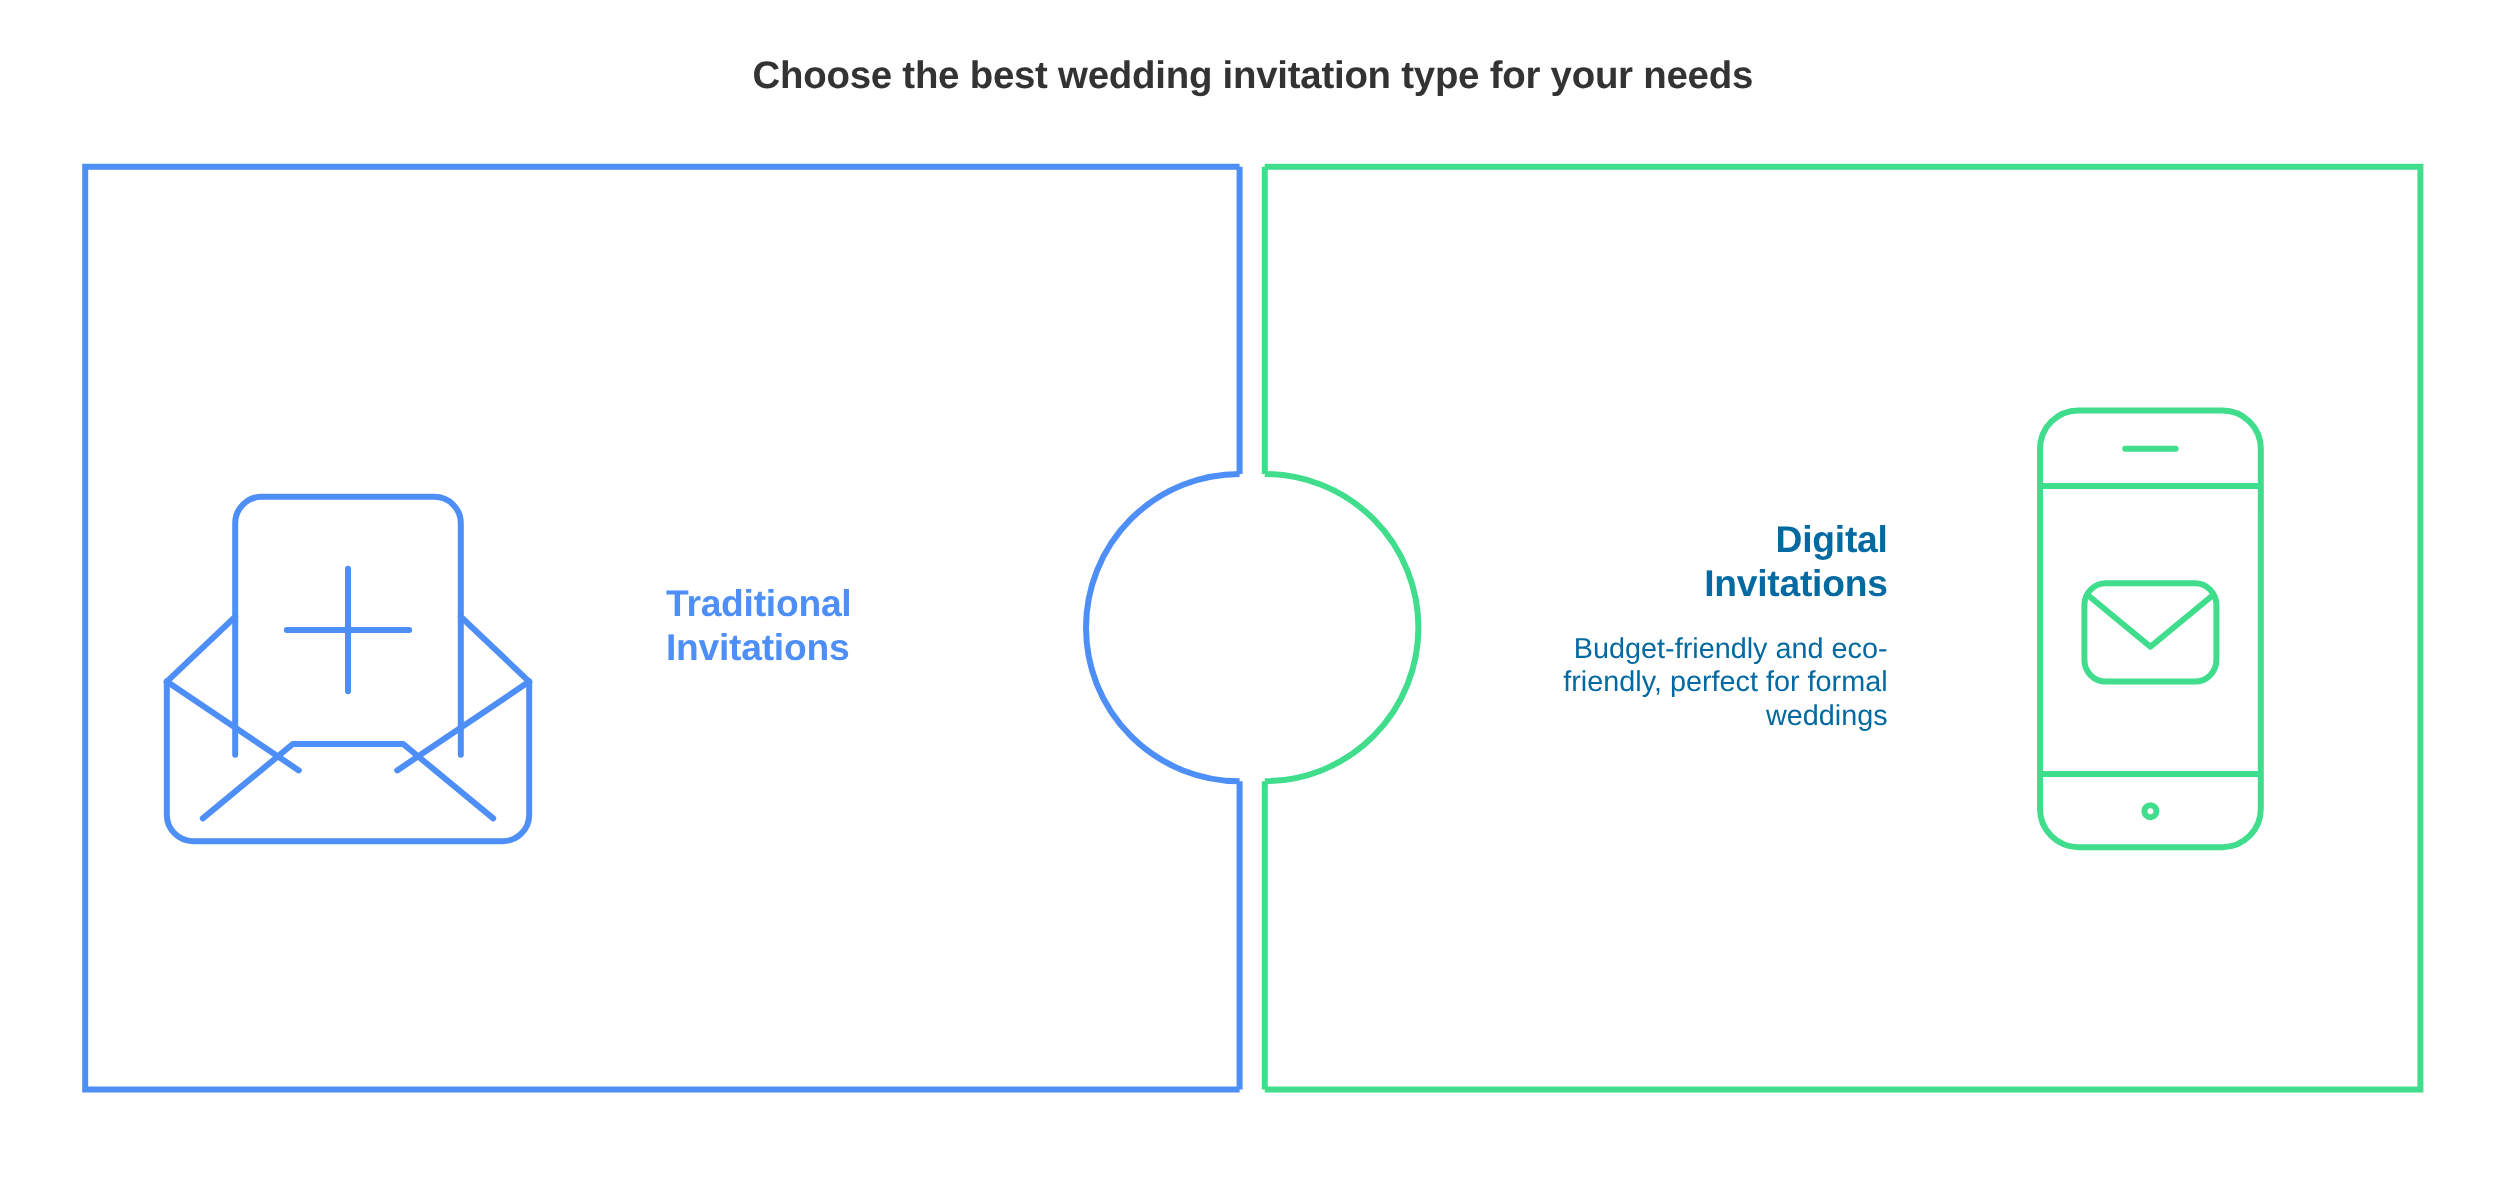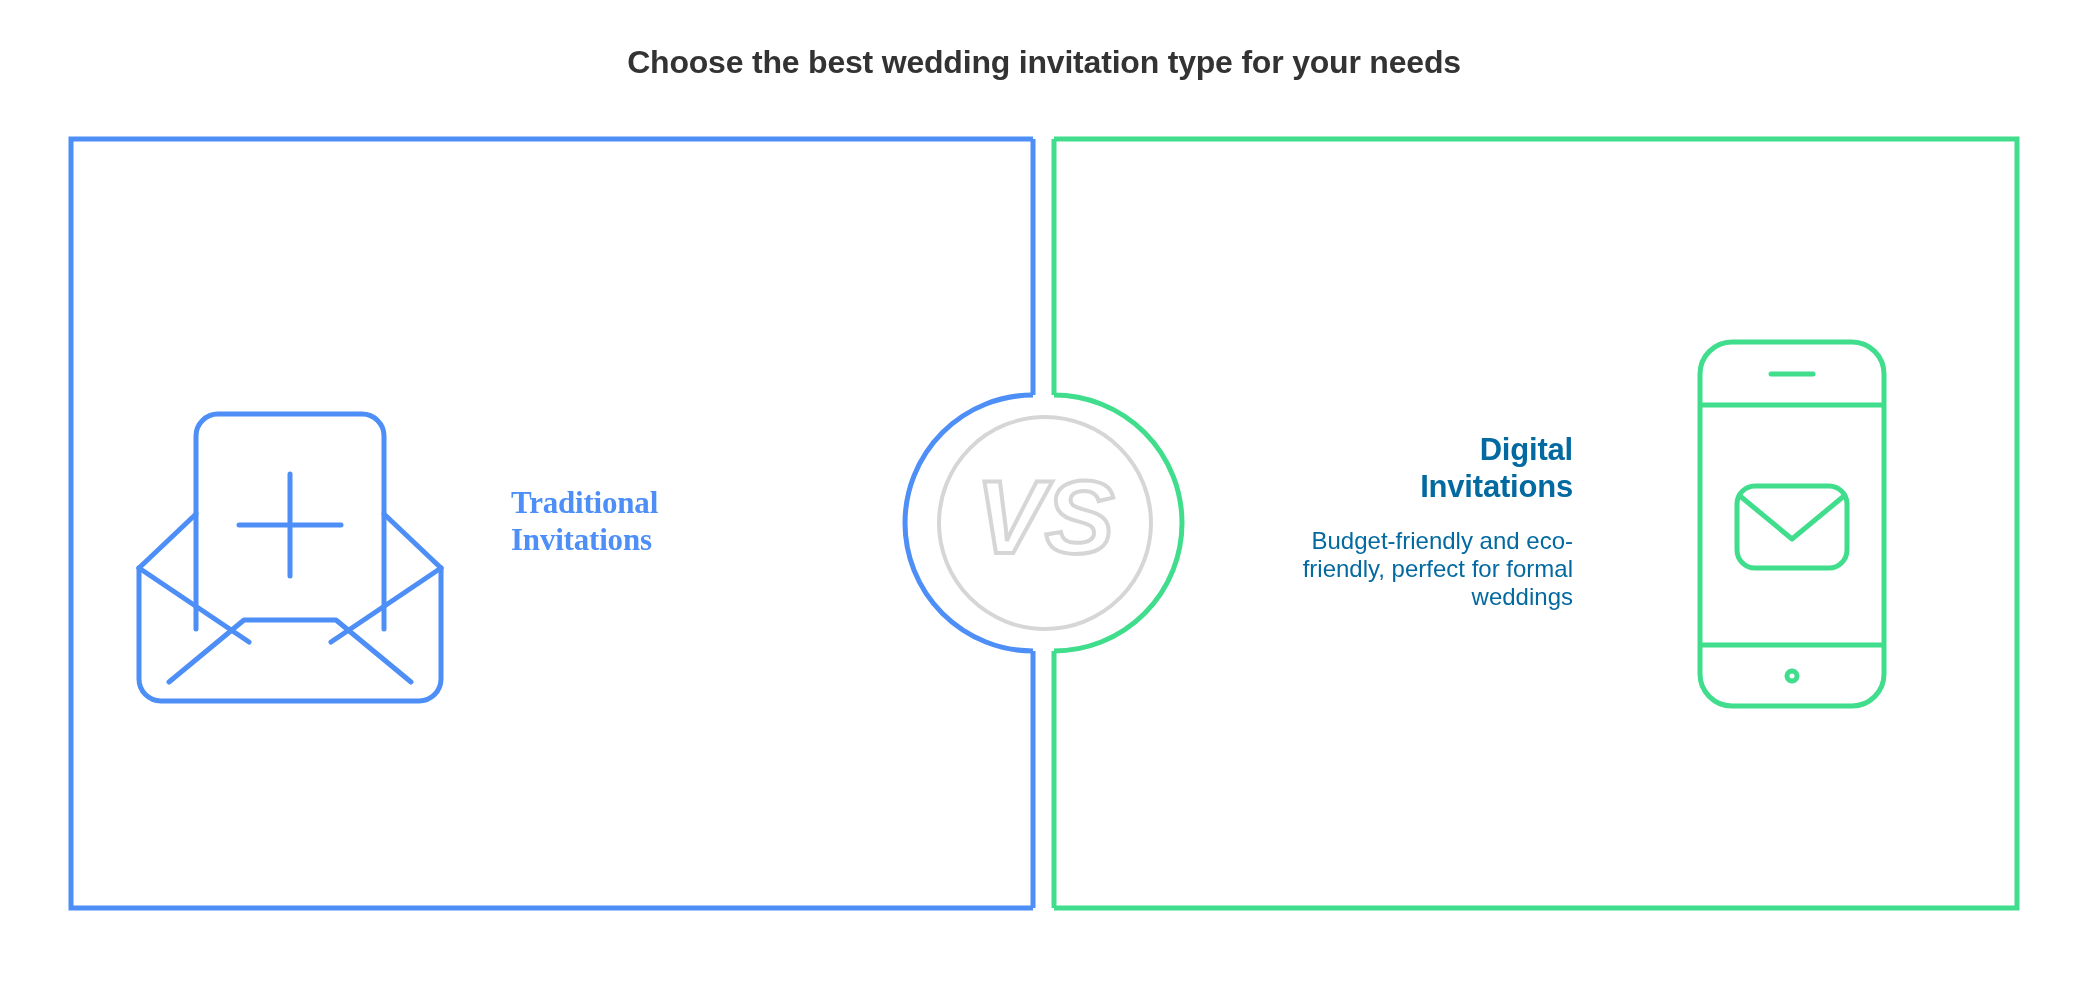--- a/index.html
+++ b/index.html
@@ -71,21 +71,21 @@
     align-items: center;
     justify-content: center;
   }
   #icon-envelope-wrap { width: 380px; height: 400px; }
   #icon-phone-wrap    { width: 330px; height: 400px; }
 
   .text-block {
     flex: 0 0 auto;
     width: 290px;
   }
-  #text-left  { text-align: left;   margin-top: -4px; font-family: Liberation Serif, serif; }
+  #text-left  { text-align: left;  margin-left: 44px;  margin-top: -4px; }
   #text-right { text-align: right; margin-right: 54px; margin-top: -4px; }
 
   .panel-heading {
     font-size: 31px;
     font-weight: bold;
     line-height: 1.18;
     margin: 0;
     letter-spacing: -0.2px;
   }
   .panel-desc {
@@ -199,20 +199,14 @@
         <div class="panel-heading" id="heading-right">
           <span>Digital</span><br>
           <span>Invitations</span>
         </div>
         <p class="panel-desc" id="desc-right">Budget-friendly and eco-friendly, perfect for formal weddings</p>
       </div>
 
     </div>
   </div>
 
-  <div id="vs-badge">
-    <svg width="312" height="312" viewBox="0 0 312 312" aria-hidden="true">
-      <circle cx="156" cy="156" r="106" fill="none" stroke="#d6d6d6" stroke-width="4"></circle>
-      <text id="vs-text" x="156" y="186" text-anchor="middle" font-family="Liberation Sans, sans-serif" font-size="104" font-weight="bold" font-style="italic" fill="none" stroke="#d6d6d6" stroke-width="4">VS</text>
-    </svg>
-  </div>
 
 </div>
 
 </body></html>

